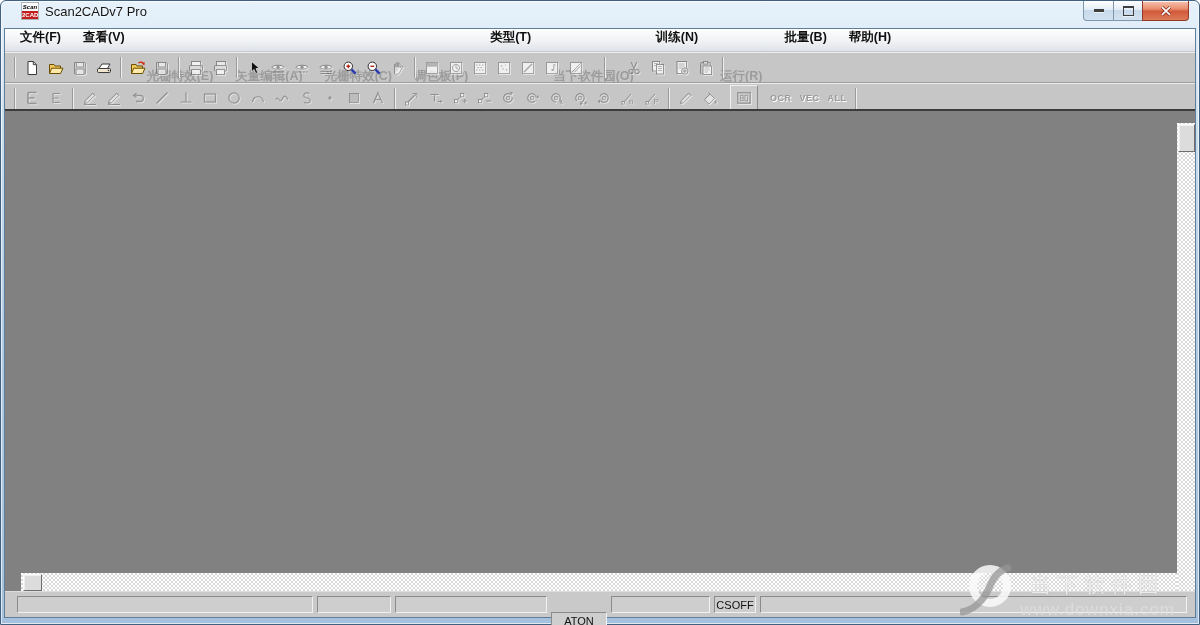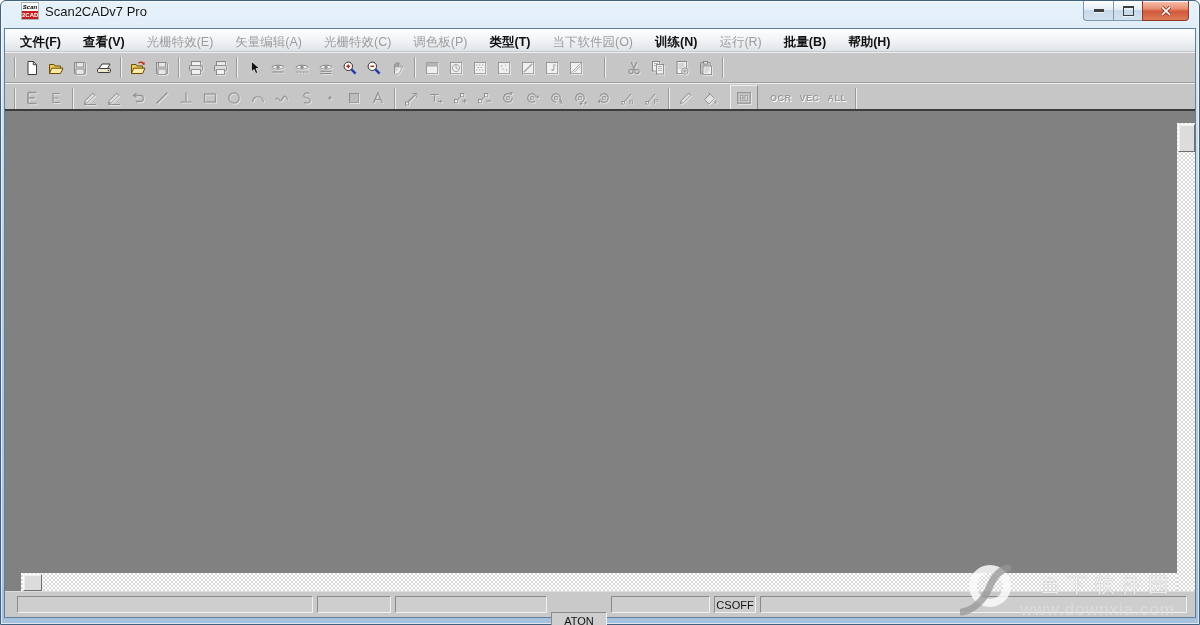--- a/index.html
+++ b/index.html
@@ -20,23 +20,23 @@
   .wb.min{width:29px;border-radius:0 0 0 4px;}
   .wb.max{width:28px;border-left:none;border-right:none;}
   .wb.close{width:45px;border-radius:0 0 4px 0;border-color:#93392a;
       background:linear-gradient(#f7c3b4,#ea9071 40%,#d25a3c 55%,#dd7b57);}
   .g-min{width:10px;height:3px;background:#3e3e3e;box-shadow:0 1px 0 rgba(255,255,255,.7);}
   .g-max{width:9px;height:7px;border:1px solid #3e3e3e;border-top:2px solid #3e3e3e;background:transparent;box-shadow:0 1px 0 rgba(255,255,255,.6);}
   
   .client{position:absolute;left:4px;right:4px;top:28px;bottom:7px;background:#c6c6c6;box-shadow:0 0 0 1px #617e98;}
   
   .menubar{height:22px;background:linear-gradient(#fefefe,#f0f2f5 55%,#dfe3e9);border-bottom:1px solid #c3c8cf;
-           display:flex;align-items:flex-end;padding-left:4px;}
+           display:flex;align-items:flex-start;padding-left:4px;}
   .mi{padding:0 11px;font-size:12.5px;font-weight:bold;color:#101010;display:flex;align-items:center;cursor:default;}
-  .mi.dis{color:#9c9c9c;font-weight:normal;}
+  .mi.dis{color:#9c9c9c;font-weight:bold;margin-top:39px;}
   
   .toolbar{height:29px;background:#c6c6c6;display:flex;align-items:center;padding-left:5px;}
   .t1{border-top:1px solid #eeeeee;border-bottom:1px solid #9c9c9c;}
   .t2{border-top:1px solid #eeeeee;border-bottom:1px solid #adadad;height:28px;}
   .tbtn{width:24px;height:24px;display:flex;align-items:center;justify-content:center;flex:0 0 auto;}
   .tbtn svg{width:16px;height:16px;display:block;}
   .tbtn.dis svg{filter:grayscale(1) opacity(.52) drop-shadow(1px 1px 0 rgba(255,255,255,.95));}
   .tbtn.boxed{border:1px solid;border-color:#efefef #8d8d8d #8d8d8d #efefef;width:26px;margin:0 8px;background:#cacaca;}
   .ttext{width:auto;padding:0 4px;font:bold 9px/24px "Liberation Sans",sans-serif;letter-spacing:.5px;
          color:#9a9a9a;text-shadow:1px 1px 0 #fff;}
@@ -55,21 +55,21 @@
   .hthumb{left:2px;top:1px;width:17px;height:15px;}
   .vthumb{left:1px;top:1px;width:15px;height:26px;}
   
   .statusbar{position:absolute;left:0;right:0;bottom:0;height:26px;background:#c9c9c9;border-top:1px solid #dcdcdc;
              display:flex;align-items:center;gap:4px;padding:0 8px 0 12px;box-sizing:border-box;}
   .sp{height:17px;background:#cecece;border:1px solid;border-color:#8b8b8b #f1f1f1 #f1f1f1 #8b8b8b;
       font-size:11px;color:#111;display:flex;align-items:center;justify-content:center;flex:0 0 auto;box-sizing:border-box;}
   .sp.grow{flex:1 1 auto;}
   
   .watermark{position:absolute;right:24px;bottom:4px;z-index:40;display:flex;align-items:flex-end;pointer-events:none;}
-  .wmtext{display:flex;flex-direction:column;align-items:flex-end;margin-left:2px;}
+  .wmtext{display:flex;flex-direction:column;align-items:center;margin-left:2px;}
   .wm1{font-size:21px;letter-spacing:6px;color:rgba(255,255,255,.8);text-shadow:0 0 1px rgba(120,120,120,.6);}
   .wm2{font-size:17px;color:rgba(222,222,222,.85);letter-spacing:1px;margin-top:1px;}
 </style>
 </head>
 <body>
 
 <div class="win">
   <div class="titlebar">
     <div class="appicon">
       <div class="r1">Scan</div>

